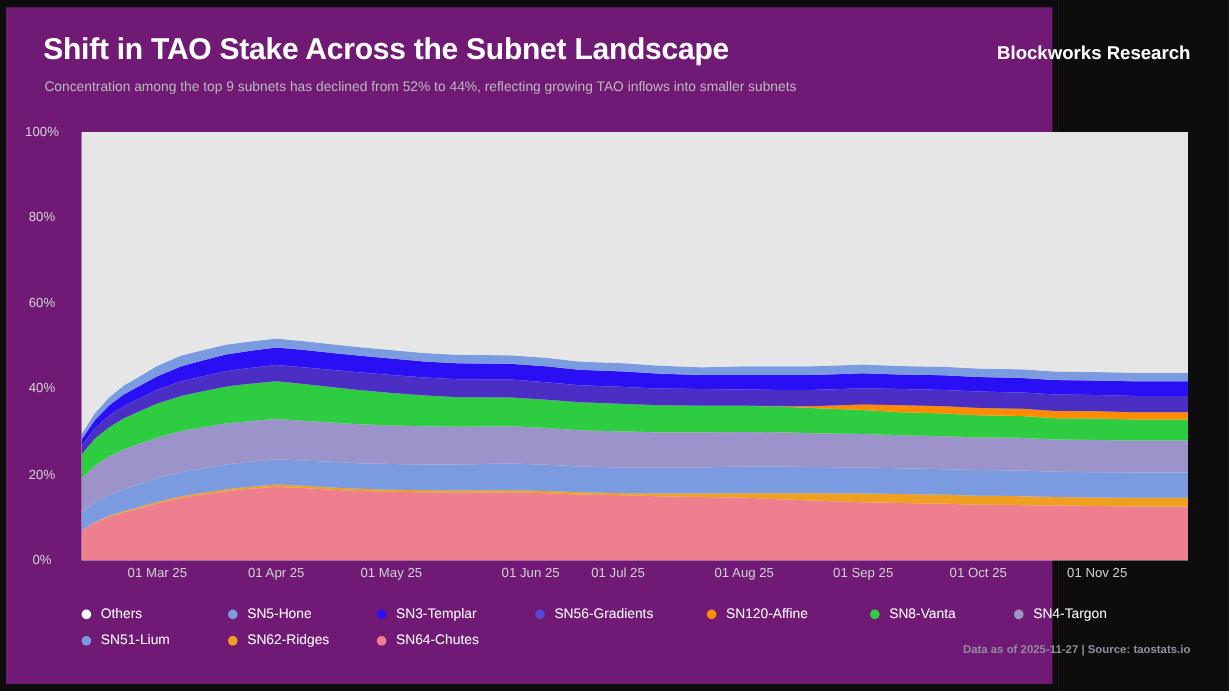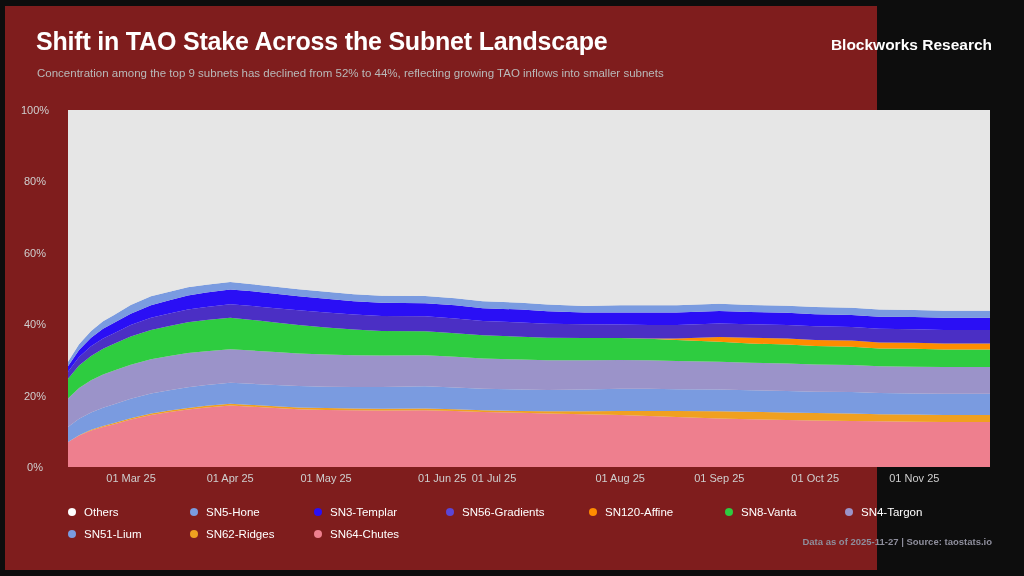--- a/index.html
+++ b/index.html
@@ -11,21 +11,21 @@
     width: 1024px;
     height: 576px;
     overflow: hidden;
     font-family: "Liberation Sans", sans-serif;
     -webkit-font-smoothing: antialiased;
   }
   #page {
     position: relative;
     width: 882px;
     height: 576px;
-    background: #7f1d1d;
+    background: #701a75;
     box-sizing: border-box;
     border-top: 6px solid #0d0d0d;
     border-bottom: 6px solid #0d0d0d;
     border-left: 5px solid #0d0d0d;
     border-right: 5px solid #0d0d0d;
   }
   #inner {
     position: absolute;
     left: 0; top: 0;
     width: 1014px;
@@ -187,21 +187,21 @@
             <path d="M0.00,0.00 L11.06,0.00 L23.05,0.00 L35.04,0.00 L46.10,0.00 L62.70,0.00 L82.98,0.00 L101.42,0.00 L119.86,0.00 L138.30,-0.00 L162.27,0.00 L184.40,0.00 L207.45,0.00 L230.50,0.00 L258.16,0.00 L285.82,0.00 L313.48,0.00 L357.18,0.00 L387.24,0.00 L414.90,0.00 L453.07,0.00 L479.44,0.00 L516.32,0.00 L552.19,0.00 L580.86,0.00 L608.52,0.00 L651.30,0.00 L682.28,0.00 L719.16,0.00 L747.19,0.00 L783.70,0.00 L811.36,0.00 L846.30,0.00 L875.90,0.00 L903.56,0.00 L922.00,0.00 L922.00,200.63 L903.56,200.63 L875.90,200.63 L846.30,199.92 L811.36,199.56 L783.70,197.78 L747.19,197.06 L719.16,195.64 L682.28,194.92 L651.30,193.85 L608.52,195.28 L580.86,195.28 L552.19,195.28 L516.32,195.99 L479.44,194.56 L453.07,192.78 L414.90,191.35 L387.24,188.14 L357.18,186.00 L313.48,185.64 L285.82,184.21 L258.16,181.71 L230.50,179.21 L207.45,176.72 L184.40,174.22 L162.27,172.07 L138.30,174.75 L119.86,177.25 L101.42,181.71 L82.98,186.35 L62.70,195.10 L46.10,204.92 L35.04,211.34 L23.05,220.98 L11.06,234.19 L0.00,251.69 Z" fill="#e6e6e6" shape-rendering="geometricPrecision"></path>
           </svg>
     </div>
   </div>
 
   <div id="xaxis">
         <div class="xlabel" style="left: 63.0648px;">01 Mar 25</div>
         <div class="xlabel" style="left: 162.18px;">01 Apr 25</div>
         <div class="xlabel" style="left: 258.068px;">01 May 25</div>
         <div class="xlabel" style="left: 357.183px; padding-left: 34px;">01 Jun 25</div>
-        <div class="xlabel" style="left: 426px;">01 Jul 25</div>
+        <div class="xlabel" style="left: 447px;">01 Jul 25</div>
         <div class="xlabel" style="left: 552.186px;">01 Aug 25</div>
         <div class="xlabel" style="left: 651.301px;">01 Sep 25</div>
         <div class="xlabel" style="left: 747.189px;">01 Oct 25</div>
         <div class="xlabel" style="left: 846.304px;">01 Nov 25</div>
       </div>
 
   <div id="legend">
         <div class="legend-row">
           <div class="legend-item" style="width: 122px;">
             <span class="legend-dot" style="background: rgb(255, 255, 255);"></span>

